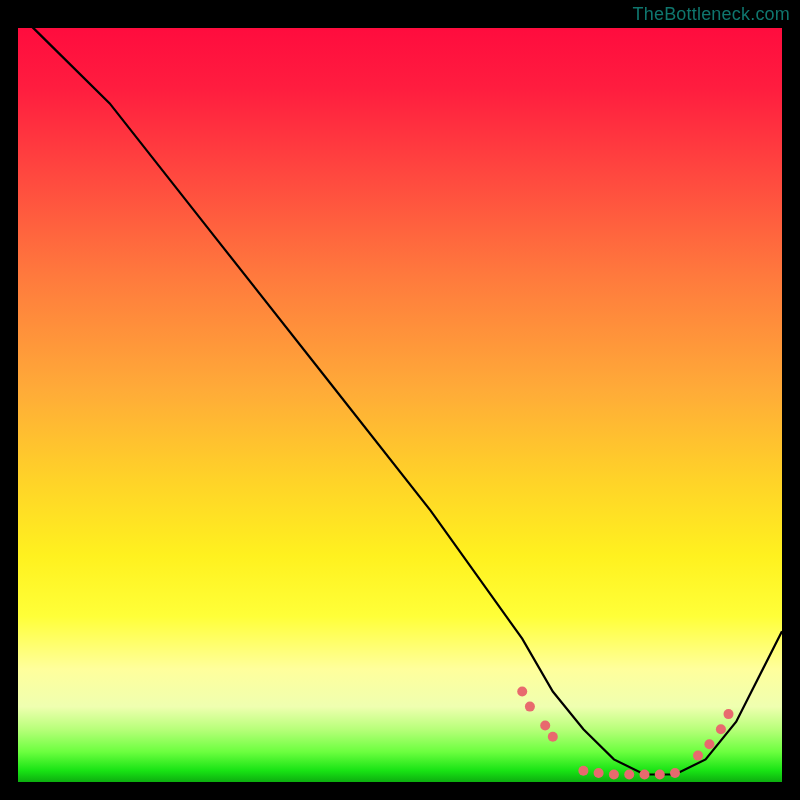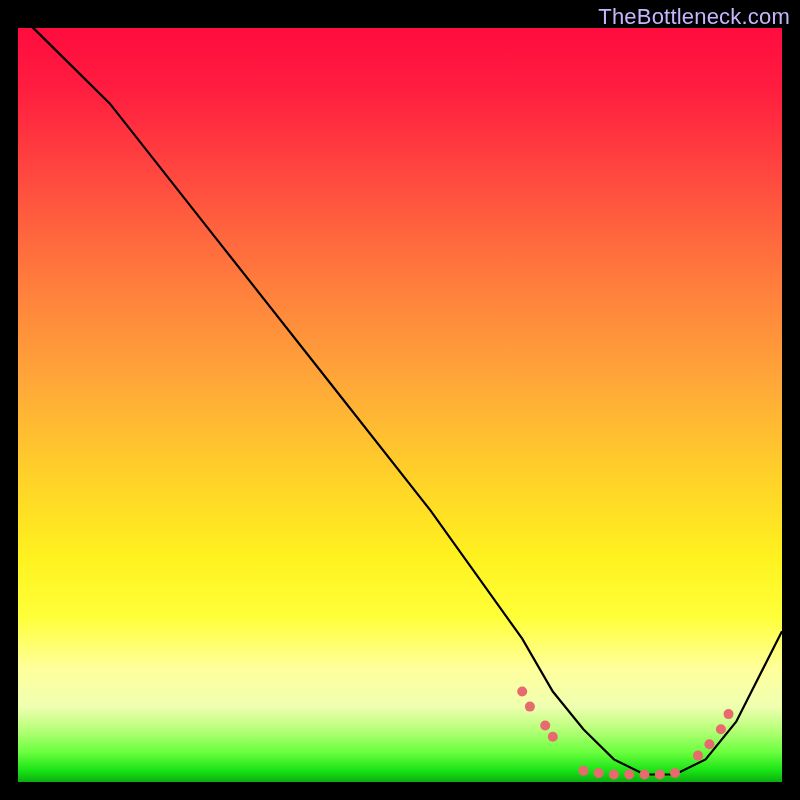--- a/index.html
+++ b/index.html
@@ -14,22 +14,22 @@
   .frame {
     position: relative;
     width: 800px;
     height: 800px;
     background: #000;
   }
   .watermark {
     position: absolute;
     top: 4px;
     right: 10px;
-    color: #c4b5fd;
-    font-size: 22px;
+    color: #0f766e;
+    font-size: 18px;
     font-weight: 500;
     letter-spacing: 0.2px;
     user-select: none;
   }
   .plot {
     position: absolute;
     left: 18px;
     top: 28px;
     width: 764px;
     height: 754px;

